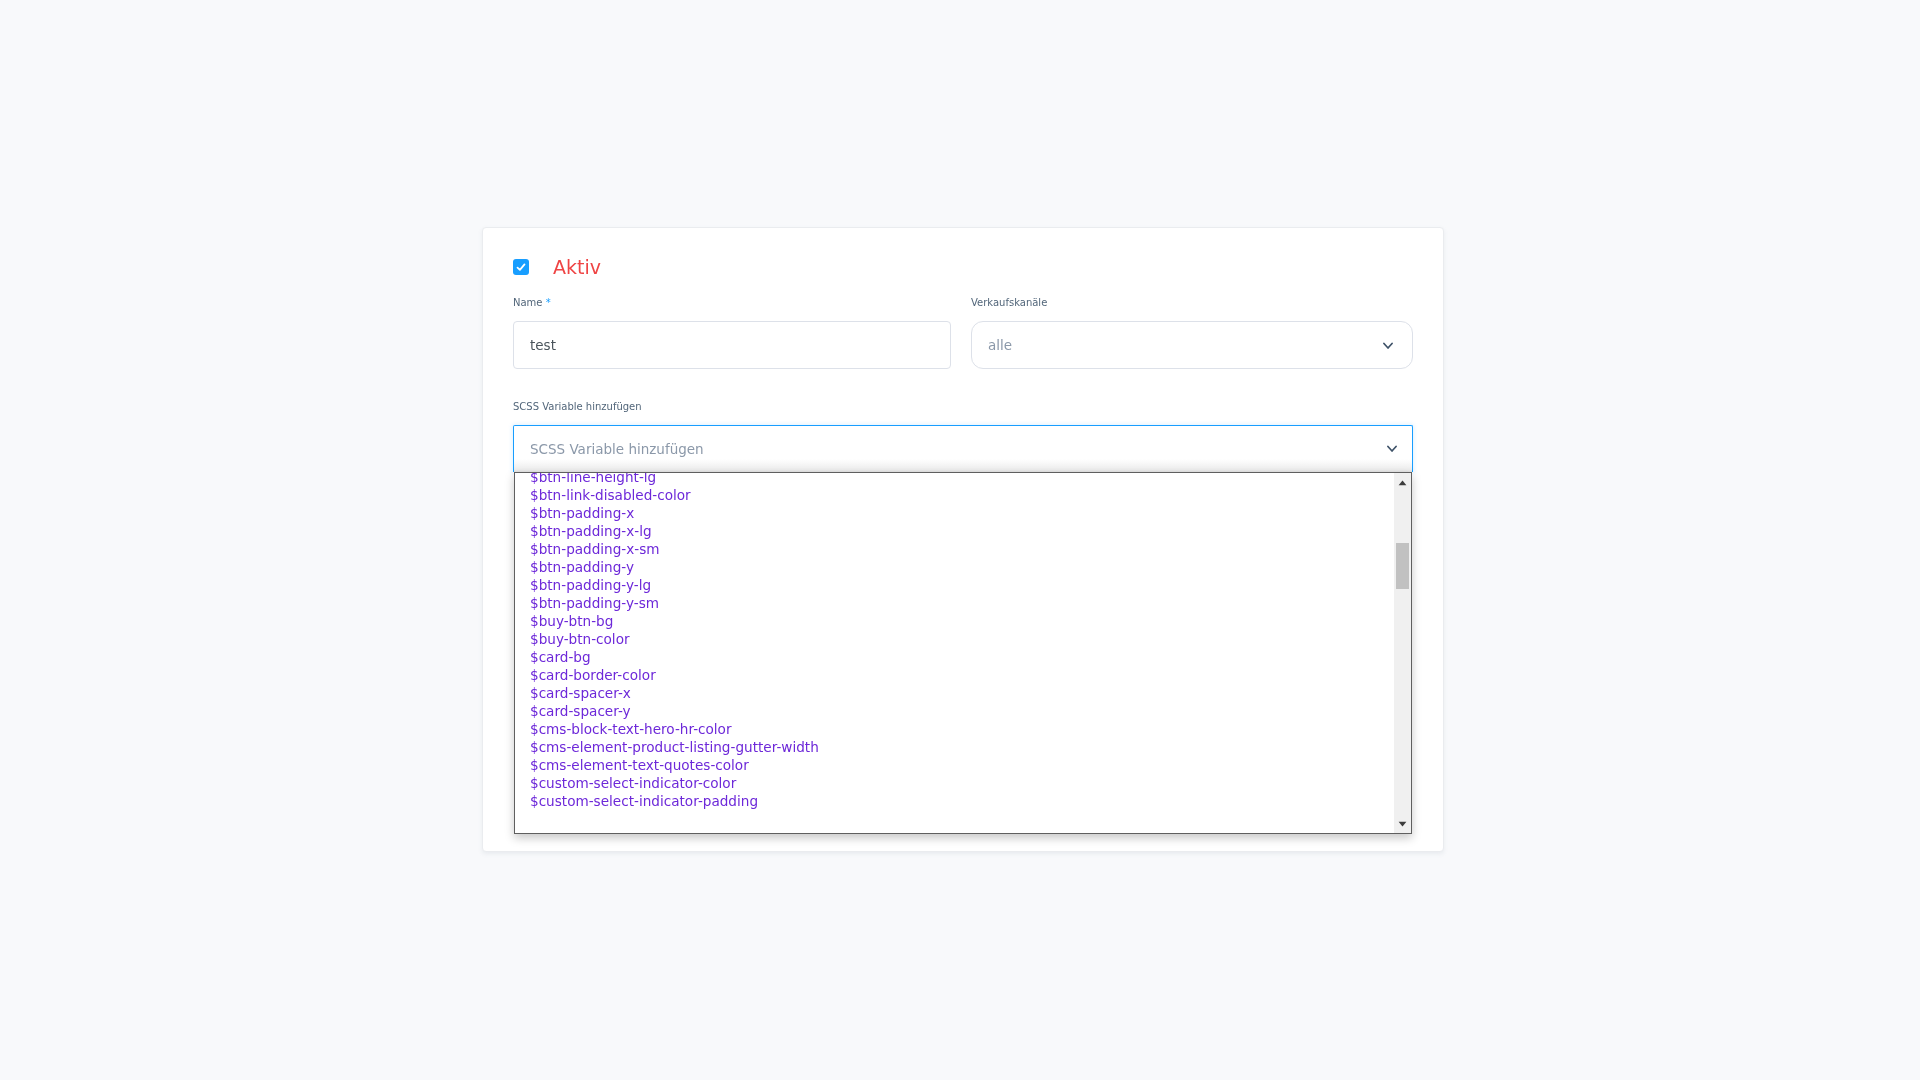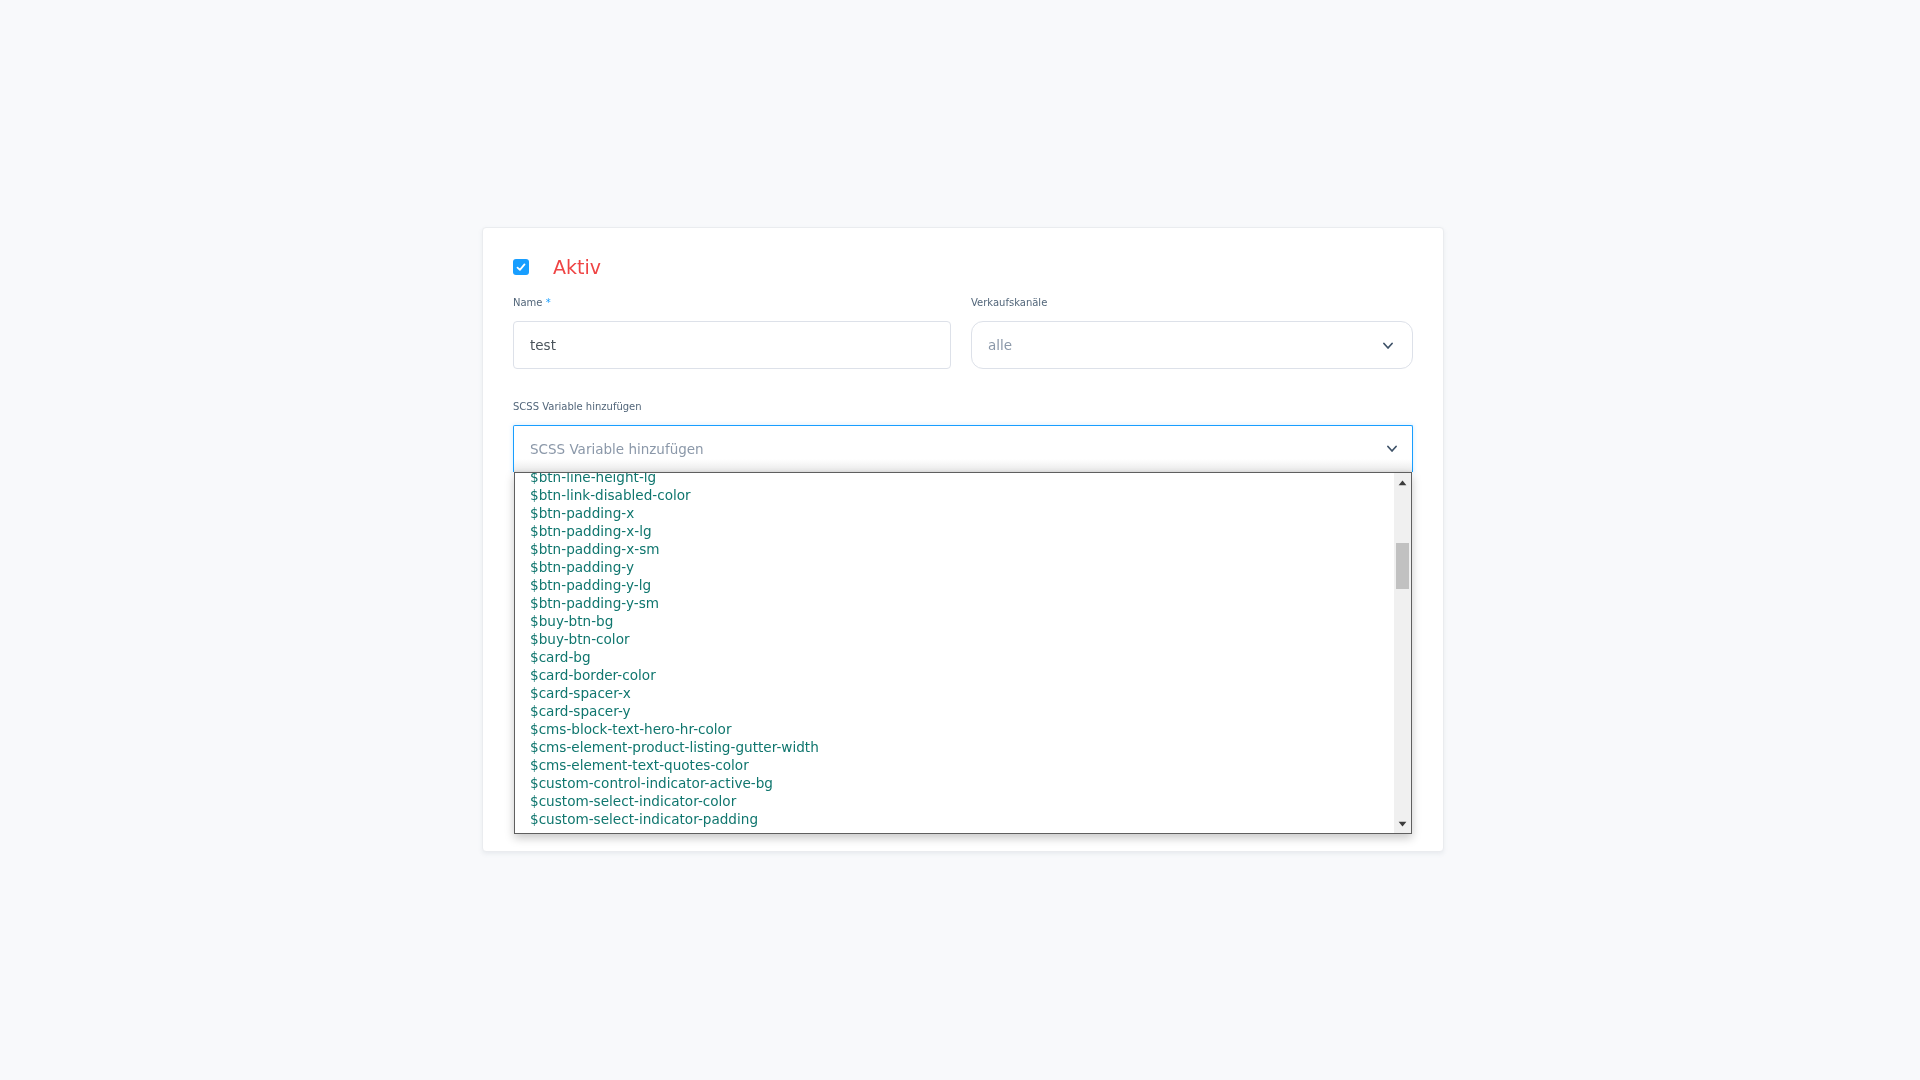--- a/index.html
+++ b/index.html
@@ -38,21 +38,21 @@
     background:linear-gradient(to bottom,#fff 0%,#fff 72%,#ededed 95%,#e1e1e1 100%);
     box-shadow:0 0 4px 1px rgba(24,158,255,.13);
     color:#8b98a9;
   }
   .scss-list{
     position:absolute;left:514px;top:472px;width:898px;height:362px;box-sizing:border-box;z-index:5;
     border:1px solid #5f5f5f;background:#fff;overflow:hidden;
     box-shadow:0 4px 9px rgba(0,0,0,.22);
   }
   .scss-list .inner{position:absolute;left:0;top:-5px;width:100%;}
-  .opt{height:18px;line-height:18px;font-size:13.6px;color:#0f766e;padding-left:15px;
+  .opt{height:18px;line-height:18px;font-size:13.6px;color:#6d28d9;padding-left:15px;
        white-space:nowrap;}
   
   .sbar{position:absolute;right:0;top:0;bottom:0;width:17px;background:#f0f0f0;}
   .sb-btn{position:absolute;left:0;width:17px;height:17px;}
   .sb-up{top:0;}
   .sb-dn{bottom:0;}
   .sb-thumb{position:absolute;left:2px;width:13px;background:#c1c1c1;}
 </style>
 </head>
 <body>
@@ -108,21 +108,20 @@
       <div class="opt">$btn-padding-y-sm</div>
       <div class="opt">$buy-btn-bg</div>
       <div class="opt">$buy-btn-color</div>
       <div class="opt">$card-bg</div>
       <div class="opt">$card-border-color</div>
       <div class="opt">$card-spacer-x</div>
       <div class="opt">$card-spacer-y</div>
       <div class="opt">$cms-block-text-hero-hr-color</div>
       <div class="opt">$cms-element-product-listing-gutter-width</div>
       <div class="opt">$cms-element-text-quotes-color</div>
-      <div class="opt">$custom-control-indicator-active-bg</div>
       <div class="opt">$custom-select-indicator-color</div>
       <div class="opt">$custom-select-indicator-padding</div>
     </div>
   <div class="sbar">
     <div class="sb-btn sb-up">
       <svg width="17" height="17" viewBox="0 0 17 17">
           <path d="M4.6 12.3 L8.5 7.6 L12.4 12.3 Z" fill="#3c3c3c"></path>
         </svg>
     </div>
     <div class="sb-btn sb-dn">

